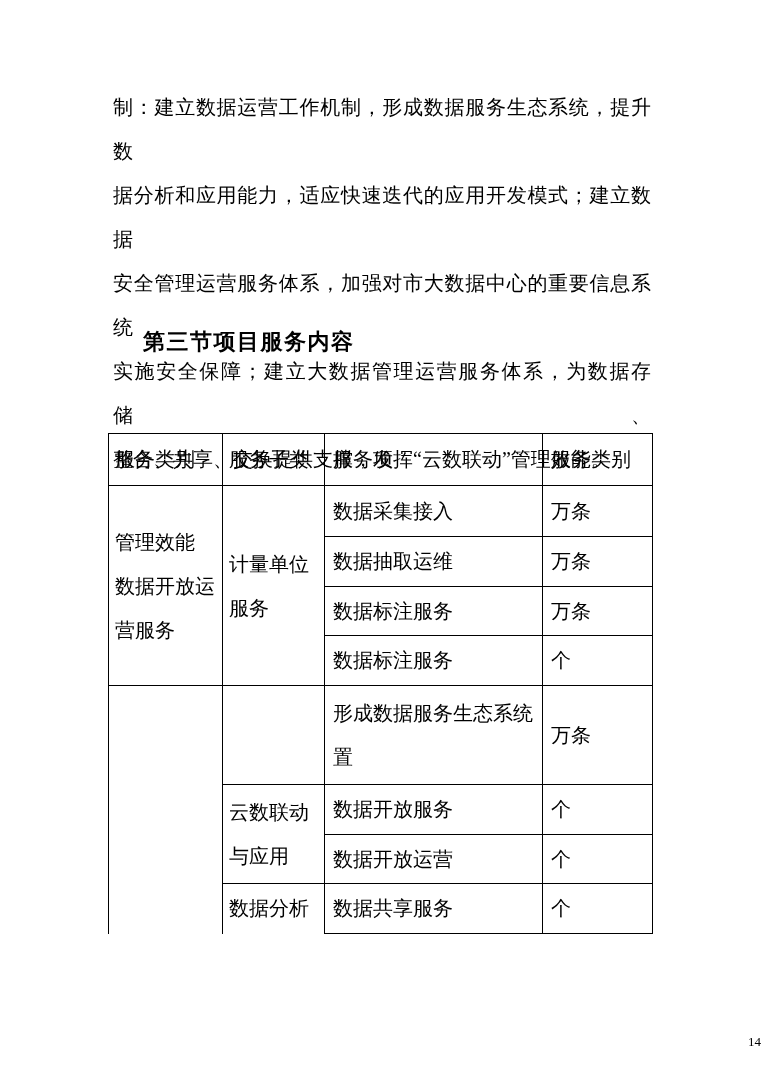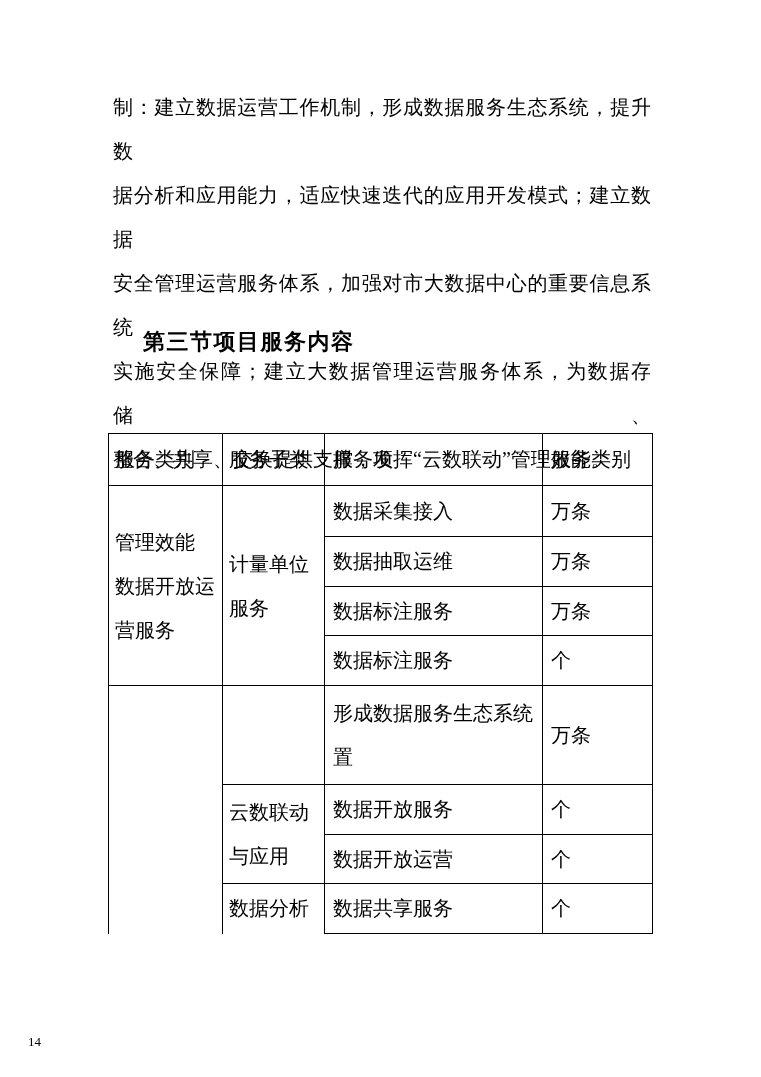--- a/index.html
+++ b/index.html
@@ -77,21 +77,21 @@
   }
   table.svc-table td.cont {
     border-bottom: none;
   }
   
   .page-number {
     position: absolute;
     top: 1034px;
     left: 0;
     width: 100%;
-    text-align: left;
+    text-align: right;
     text-indent: 28px;
     font-size: 13px;
     line-height: 16px;
   }
 </style>
 </head>
 <body>
 
 <div class="page">
 

